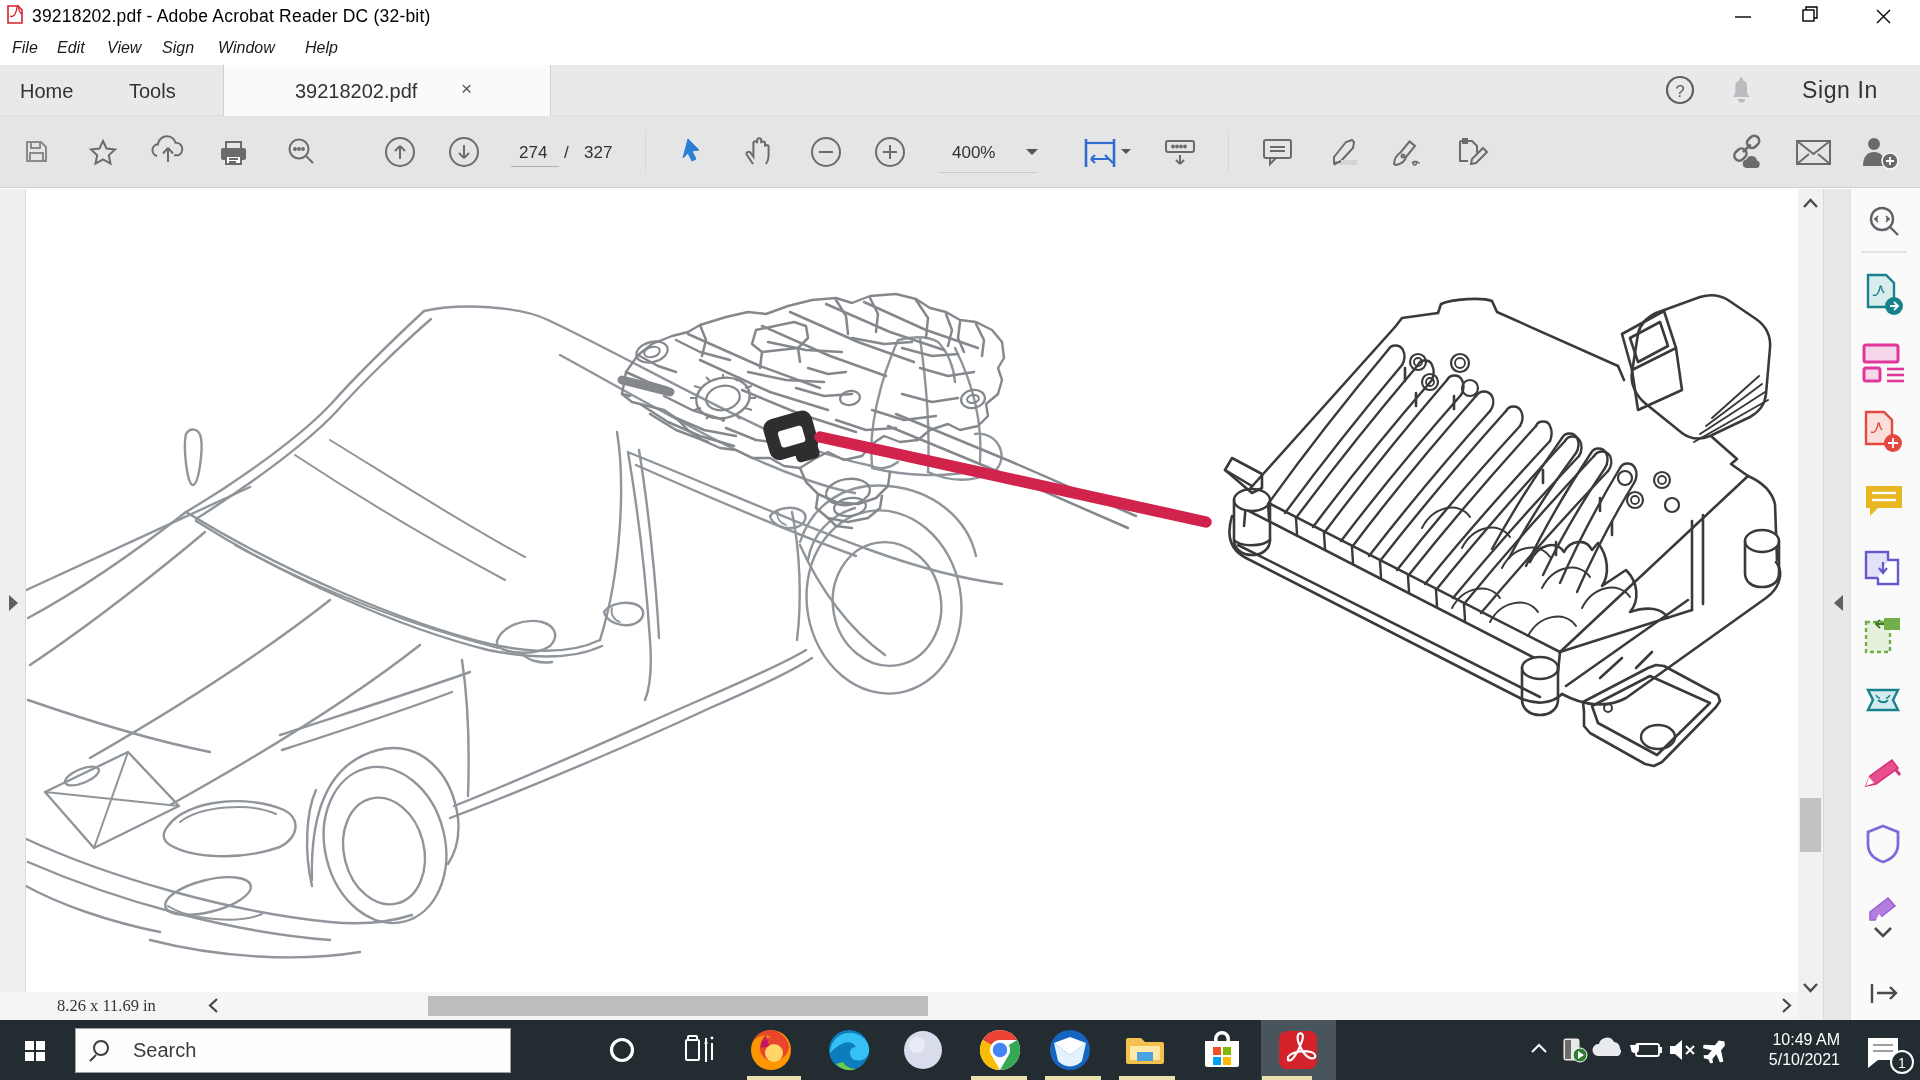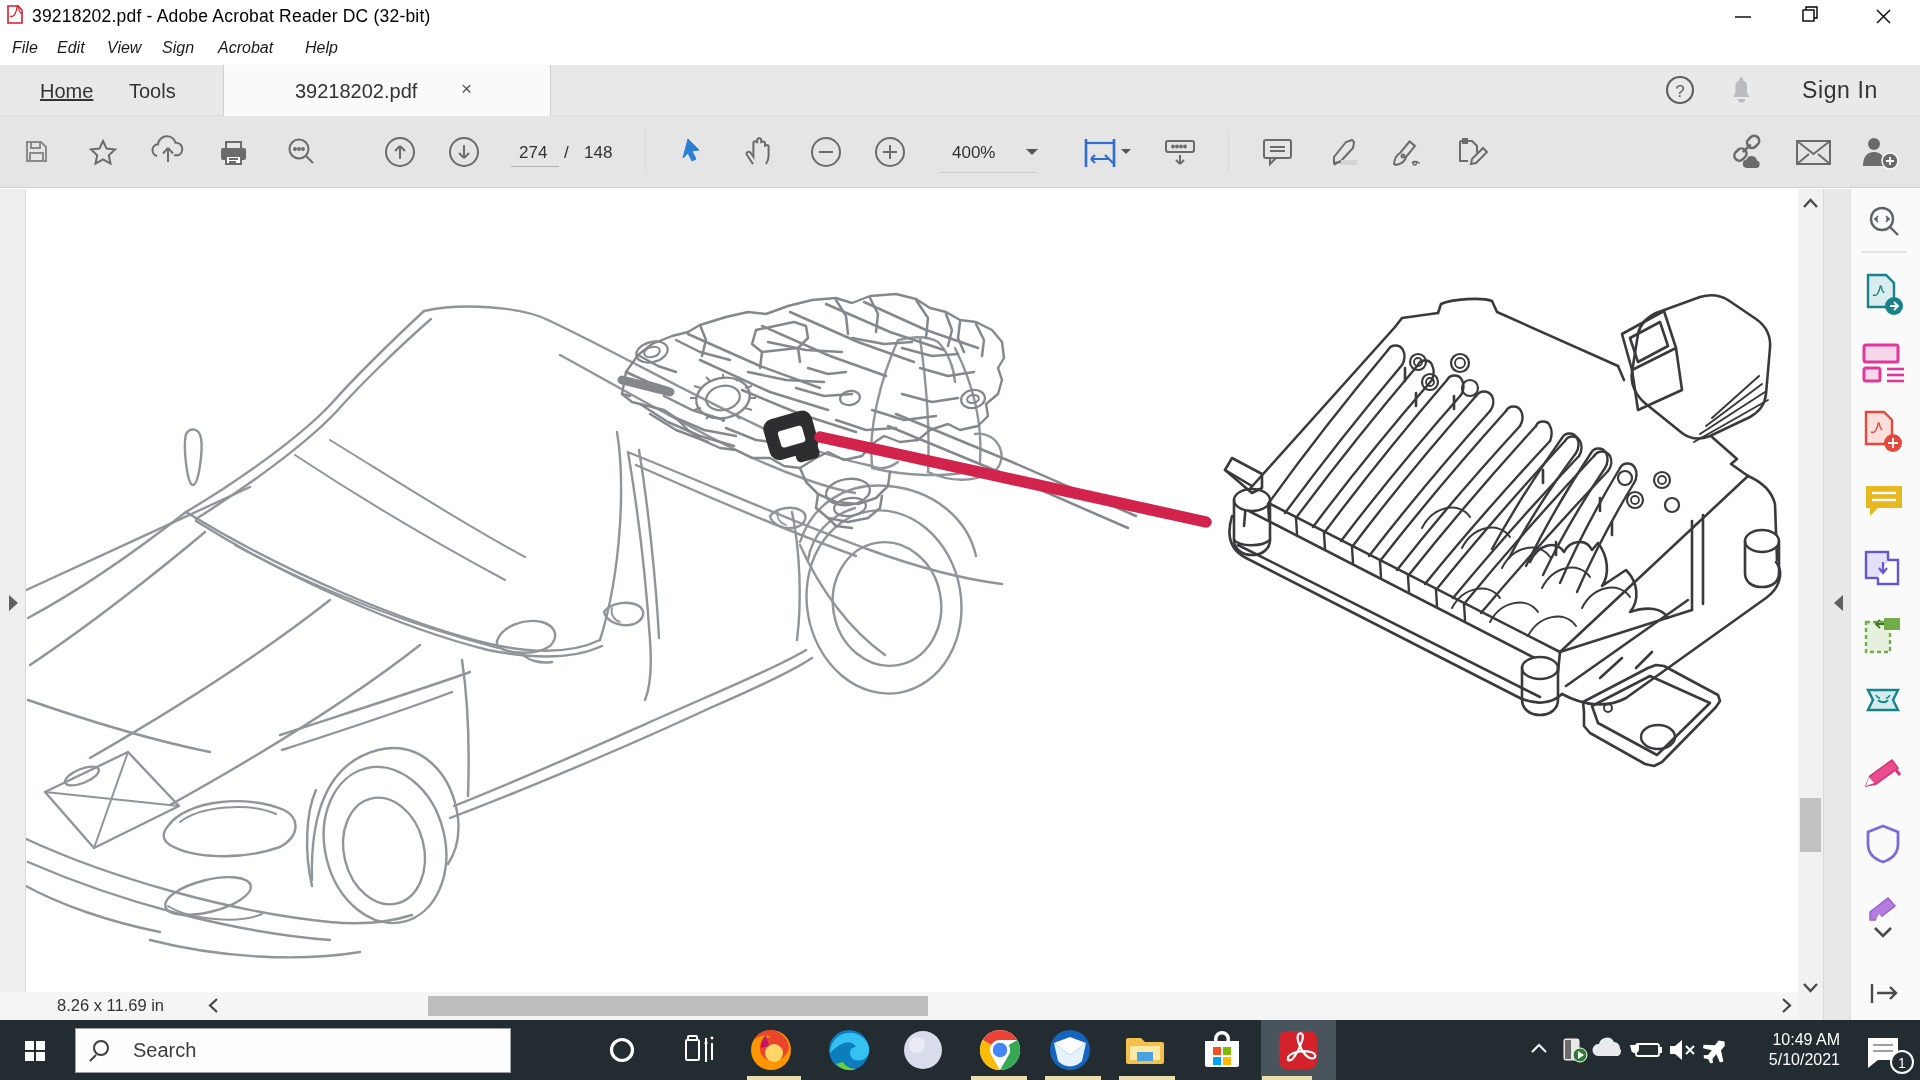--- a/index.html
+++ b/index.html
@@ -22,21 +22,21 @@
 #toolbar { position:absolute; left:0; top:116px; width:1920px; height:72px; background:#e5e5e5; border-bottom:1px solid #d1d1d1; }
 .tsep { position:absolute; top:14px; width:1px; height:42px; background:#d8d8d8; }
 #toolbar .num { font-size:17px; color:#333; position:absolute; top:27px; }
 #leftstrip { position:absolute; left:0; top:189px; width:26px; height:804px; background:#efefef; border-right:1px solid #dadada; }
 #vscroll { position:absolute; left:1798px; top:189px; width:25px; height:831px; background:#f1f1f1; }
 #vthumb { position:absolute; left:1800px; top:798px; width:21px; height:54px; background:#c1c1c1; }
 #midstrip { position:absolute; left:1823px; top:189px; width:27px; height:831px; background:#e8e8e8; border-left:1px solid #d8d8d8;}
 #sidebar { position:absolute; left:1850px; top:189px; width:70px; height:831px; background:#fafafa; border-left:1px solid #dedede; }
 #hscrollrow { position:absolute; left:0; top:992px; width:1798px; height:28px; background:#f5f5f5; }
 #hthumb { position:absolute; left:428px; top:996px; width:500px; height:20px; background:#bdbdbd; }
-#sizelabel { position:absolute; left:57px; top:996px; font-size:16.5px; color:#333; }
+#sizelabel { position:absolute; left:57px; top:996px; font-size:16.5px; color:#333;font-family:Liberation Serif, serif; }
 
 #taskbar { position:absolute; left:0; top:1020px; width:1920px; height:60px; background:#222c31; }
 #searchbox { position:absolute; left:75px; top:1028px; width:436px; height:45px; background:#fdfdfd; border:1px solid #9aa0a3; }
 #searchbox span { position:absolute; left:57px; top:10px; font-size:20px; color:#3c3c3c; }
 #acrobatbg { position:absolute; left:1261px; top:1020px; width:75px; height:60px; background:#4a545c; }
 #clock { position:absolute; left:1730px; top:1030px; width:110px; text-align:right; color:#fff; font-size:16px; line-height:20px;}
 </style>
 </head>
 <body>
 <div id="root">
@@ -289,35 +289,35 @@
     </svg>
 
   <div id="titlebar" style="z-index:5">
     <span class="ttext">39218202.pdf - Adobe Acrobat Reader DC (32-bit)</span>
   </div>
   <div id="menubar" style="z-index:5">
     <span style="left:12px">File</span>
       <span style="left:57px">Edit</span>
       <span style="left:107px">View</span>
       <span style="left:162px">Sign</span>
-      <span style="left:218px">Acrobat</span>
+      <span style="left:218px">Window</span>
       <span style="left:305px">Help</span>
   </div>
   <div id="tabbar" style="z-index:5">
-    <span class="tab" style="left:40px; top:15px;text-decoration:underline;">Home</span>
+    <span class="tab" style="left:20px; top:15px;">Home</span>
     <span class="tab" style="left:129px; top:15px;">Tools</span>
     <div id="activetab"></div>
     <span class="tab" style="left:295px; top:15px;">39218202.pdf</span>
     <span class="tab" style="left:461px; top:13px; color:#555; font-size:19px;">×</span>
     <span id="signin">Sign In</span>
   </div>
   <div id="toolbar" style="z-index:5">
     <span class="num" style="left:519px;">274</span>
     <span class="num" style="left:564px;">/</span>
-    <span class="num" style="left:584px;">148</span>
+    <span class="num" style="left:584px;">327</span>
     <div style="position:absolute;left:511px;top:50px;width:48px;height:1px;background:#b0b0b0;"></div>
     <span class="num" style="left:952px;text-align:center;">400%</span>
     <div style="position:absolute;left:939px;top:56px;width:98px;height:1px;background:#c9c9c9;"></div>
     <div class="tsep" style="left:645px"></div>
     <div class="tsep" style="left:1228px"></div>
   </div>
   <svg id="chromeicons" class="abs" style="left:0;top:0;z-index:6" width="1920" height="190" viewBox="0 0 1920 190">
 
     <g>
         <path d="M8,6 h10 l4,4 v13 h-14 z" fill="#fff" stroke="#d41f2c" stroke-width="1.6"></path>

